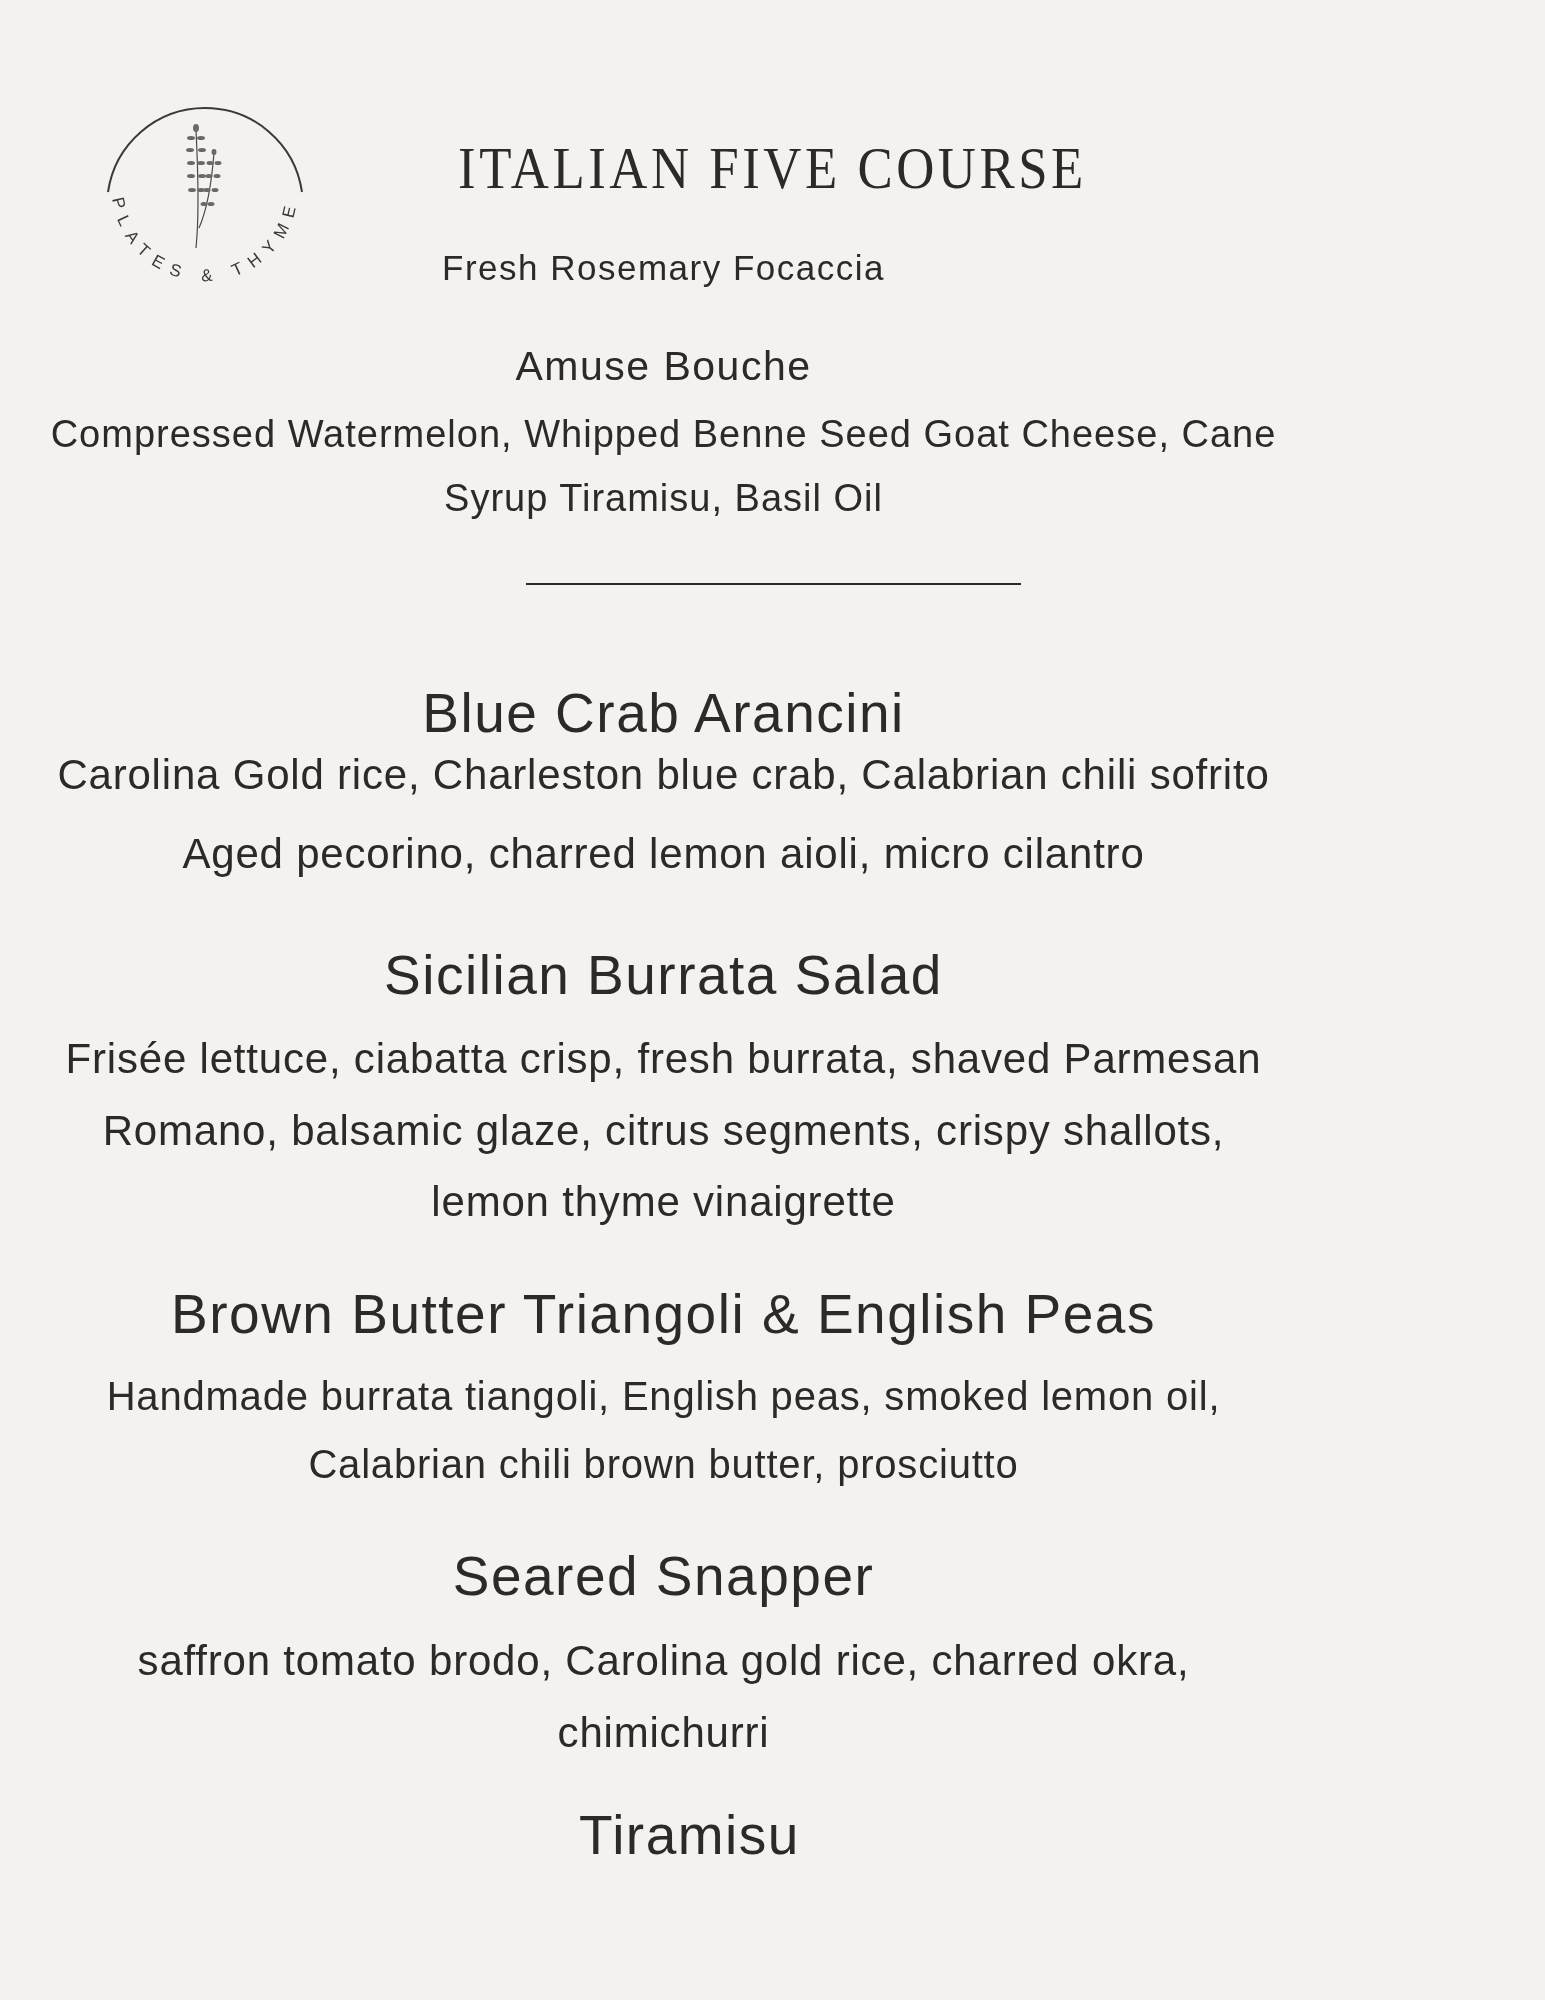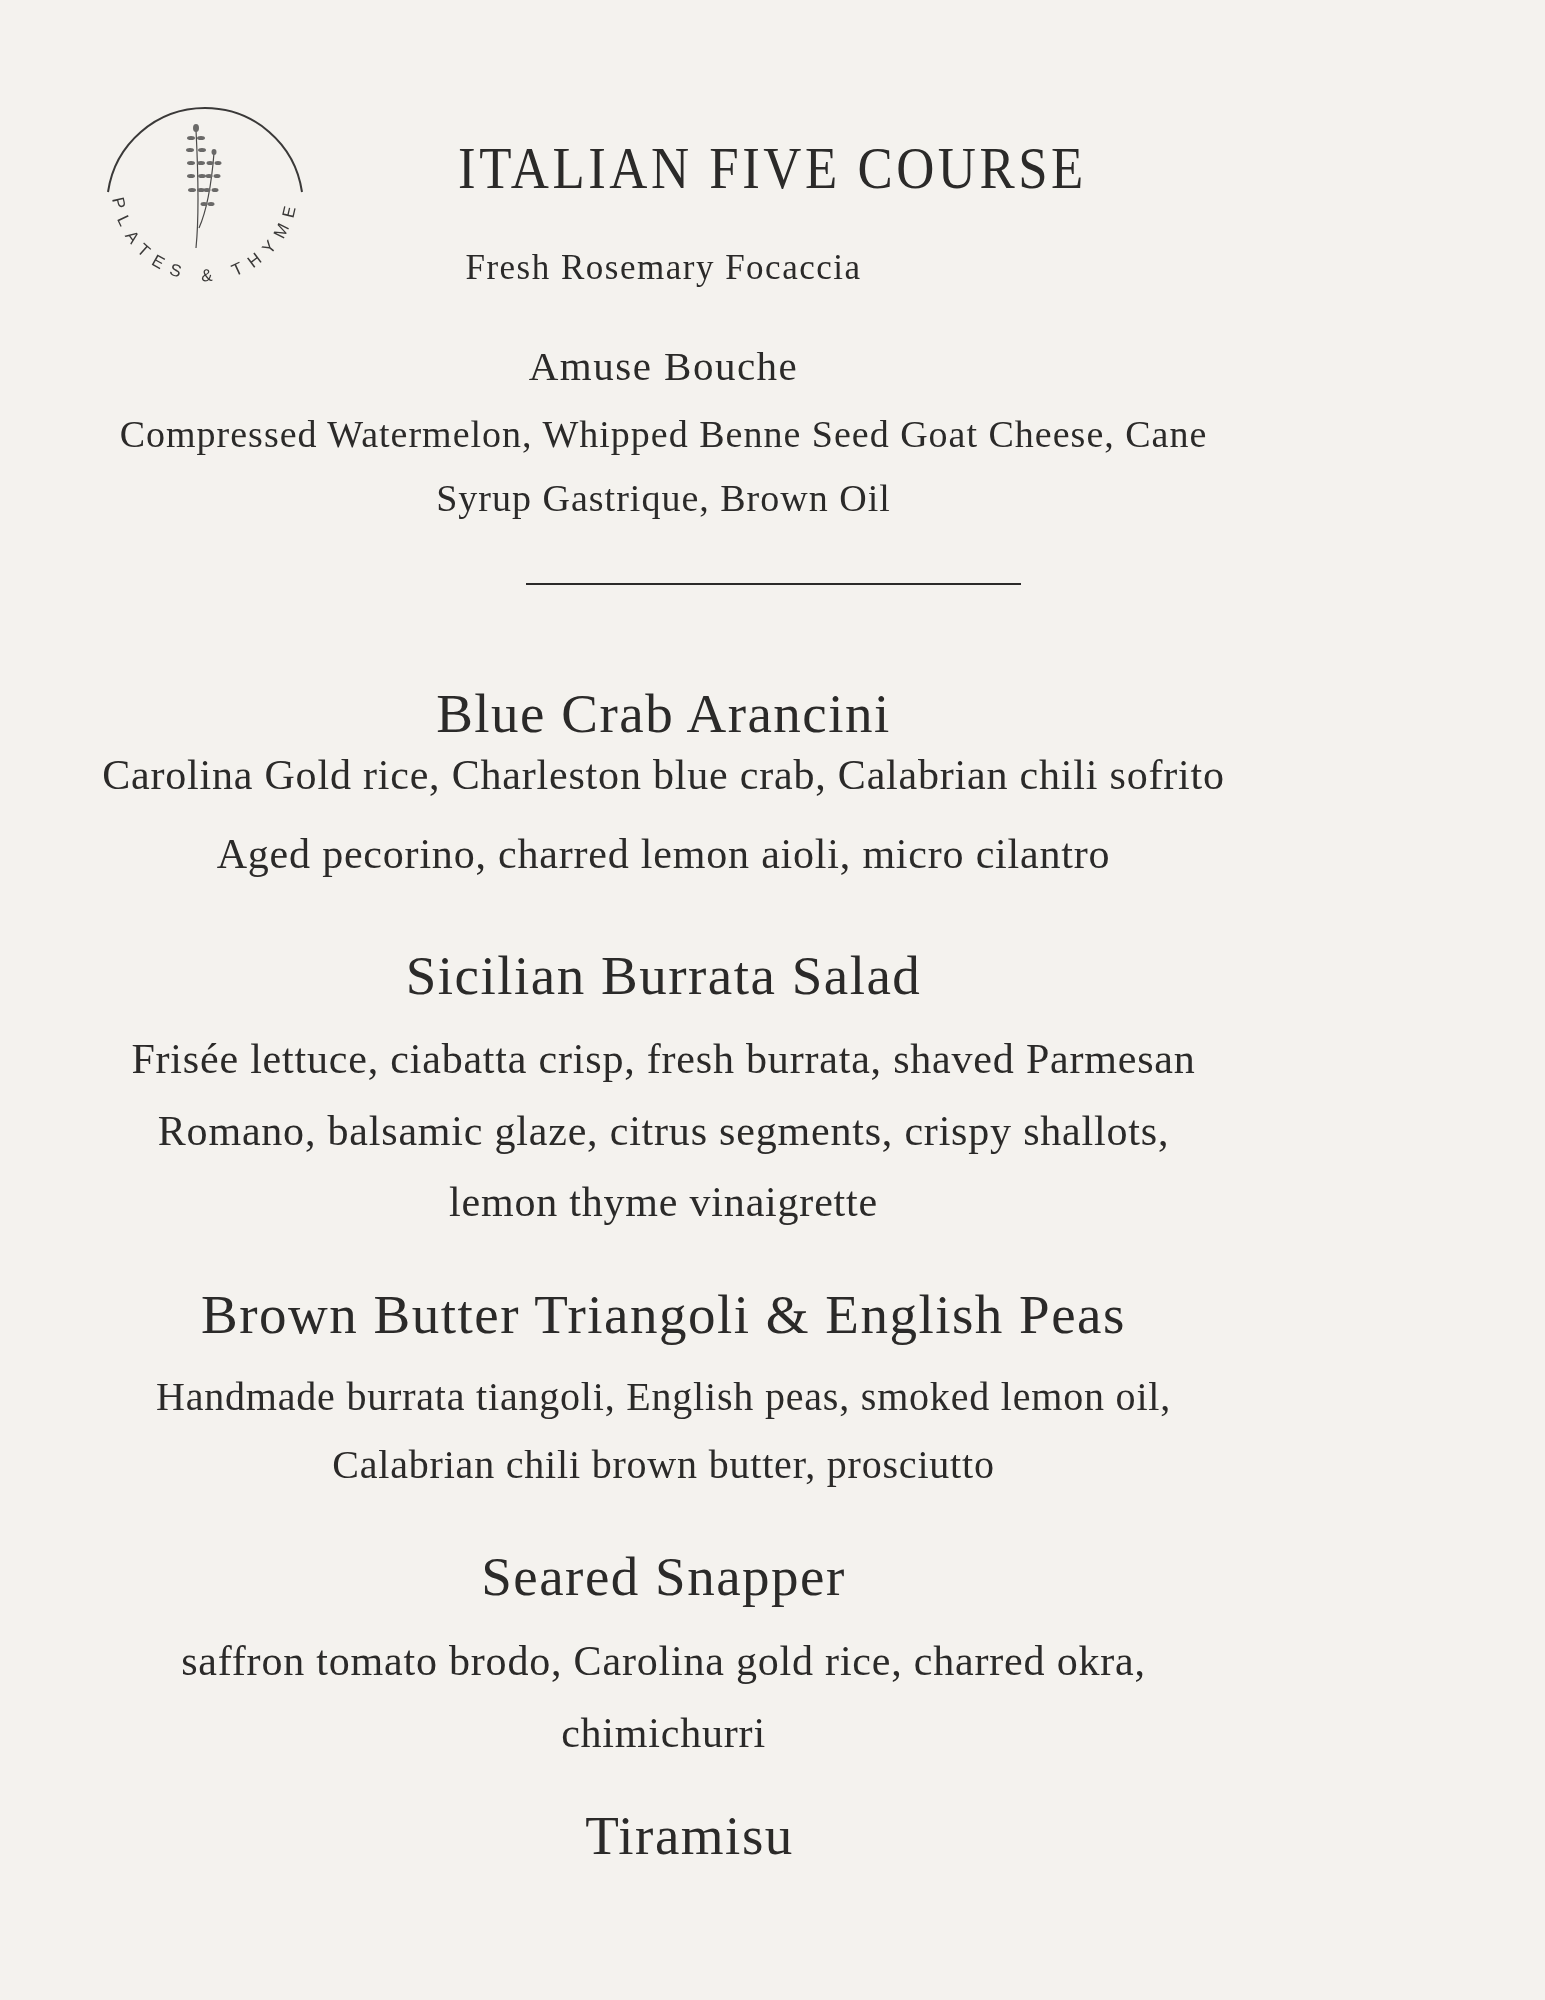--- a/index.html
+++ b/index.html
@@ -5,21 +5,20 @@
   html, body { margin:0; padding:0; }
   body {
     width:1545px; height:2000px; position:relative; overflow:hidden;
     background:#f4f2ee; color:#2b2a29;
     font-family:"Liberation Sans", "DejaVu Sans", sans-serif;
   }
   .line {
     position:absolute; left:0; width:1327px; text-align:center;
     white-space:nowrap; transform:translateY(-50%);
     font-weight:normal;
-    font-family:Liberation Serif, serif;
   }
   .title {
     font-family:"Liberation Serif", "DejaVu Serif", serif;
     font-size:60px; letter-spacing:4px; transform:translateY(-50%) scaleX(0.88);
     left:0; width:1545px;
   }
   .sub { font-size:35px; letter-spacing:1.5px; }
   .h-small { font-size:41px; letter-spacing:1.5px; }
   .d-small { font-size:38px; letter-spacing:1px; }
   .h { font-size:55px; letter-spacing:1.5px; }
@@ -67,21 +66,21 @@
       </g>
     </g>
   </svg>
 </div>
 
 <div class="line title" style="top:168px;">ITALIAN FIVE COURSE</div>
 <div class="line sub" style="top:268px;">Fresh Rosemary Focaccia</div>
 
 <div class="line h-small" style="top:366px;">Amuse Bouche</div>
 <div class="line d-small" style="top:434px;">Compressed Watermelon, Whipped Benne Seed Goat Cheese, Cane</div>
-<div class="line d-small" style="top:498px;">Syrup Gastrique, Brown Oil</div>
+<div class="line d-small" style="top:498px;">Syrup Tiramisu, Basil Oil</div>
 
 <div class="divider"></div>
 
 <div class="line h" style="top:713px;">Blue Crab Arancini</div>
 <div class="line d" style="top:775px;">Carolina Gold rice, Charleston blue crab, Calabrian chili sofrito</div>
 <div class="line d" style="top:846px;margin-top:8px;">Aged pecorino, charred lemon aioli, micro cilantro</div>
 
 <div class="line h" style="top:975px;">Sicilian Burrata Salad</div>
 <div class="line d" style="top:1059px;">Frisée lettuce, ciabatta crisp, fresh burrata, shaved Parmesan</div>
 <div class="line d" style="top:1131px;">Romano, balsamic glaze, citrus segments, crispy shallots,</div>

